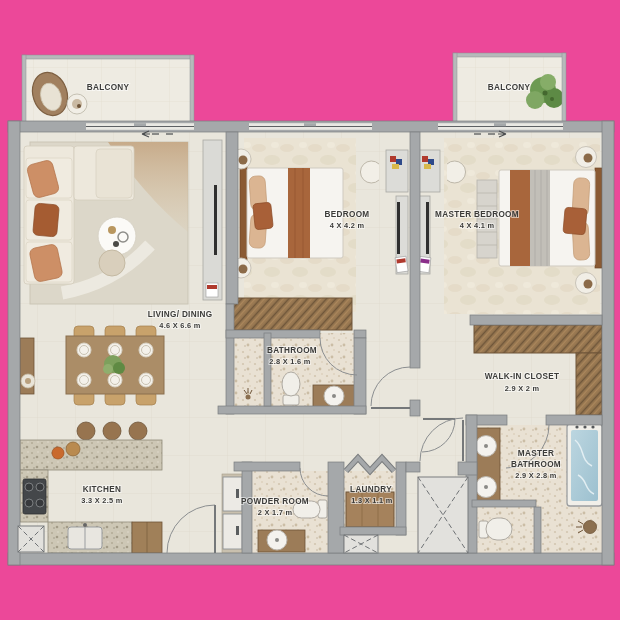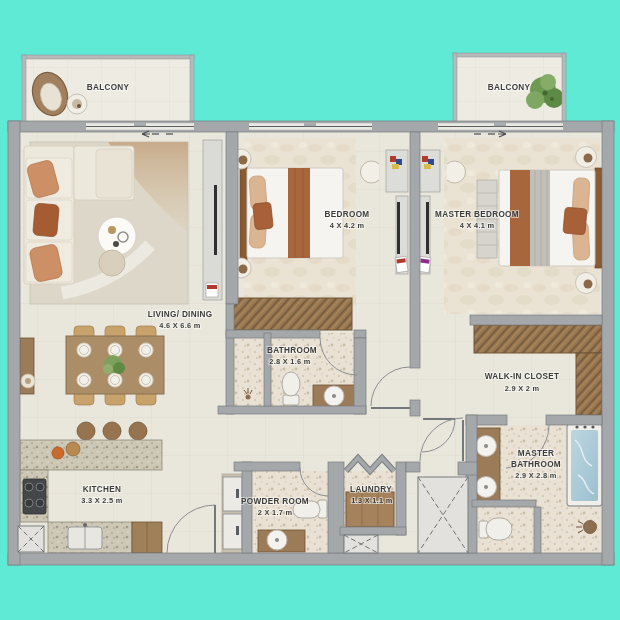--- a/index.html
+++ b/index.html
@@ -1,16 +1,16 @@
 <!DOCTYPE html>
 <html><head>
 <meta charset="utf-8">
 <style>
   html,body{margin:0;padding:0;background:#ffffff;}
-  .stage{width:620px;height:620px;position:relative;background:#5eead4;font-family:"Liberation Sans",sans-serif;}
+  .stage{width:620px;height:620px;position:relative;background:#ec4899;font-family:"Liberation Sans",sans-serif;}
   svg{display:block;}
   .wall{fill:#a5a8aa;stroke:#7a7d7f;stroke-width:.7;}
   .bwall{fill:#b6b9ba;stroke:#8d9092;stroke-width:.5;}
   .arc{fill:none;stroke:#8b8e90;stroke-width:1;}
   .leaf{stroke:#75787a;stroke-width:2;}
   .xline{stroke:#6f7275;stroke-width:1;stroke-dasharray:5 3;}
   .shaft{fill:#e2e1dd;stroke:#7a7d7f;stroke-width:1;}
   text{font-family:"Liberation Sans",sans-serif;fill:#3c3c3a;font-weight:700;letter-spacing:.3px;
        paint-order:stroke;stroke:#ffffff;stroke-opacity:.55;stroke-width:2px;}
   .lbl{font-size:8.2px;}

